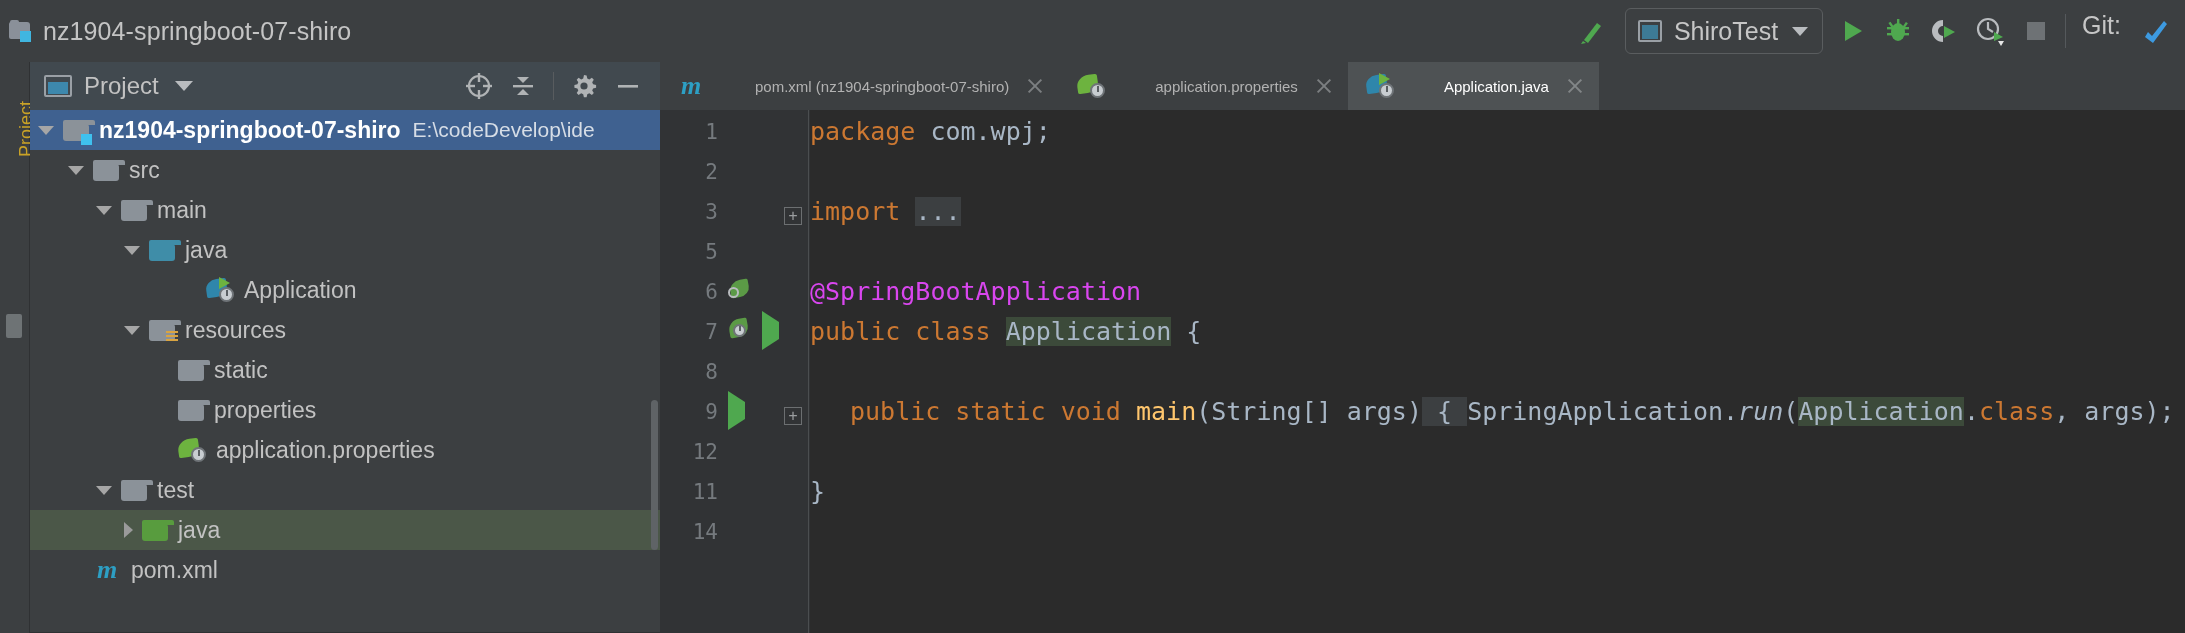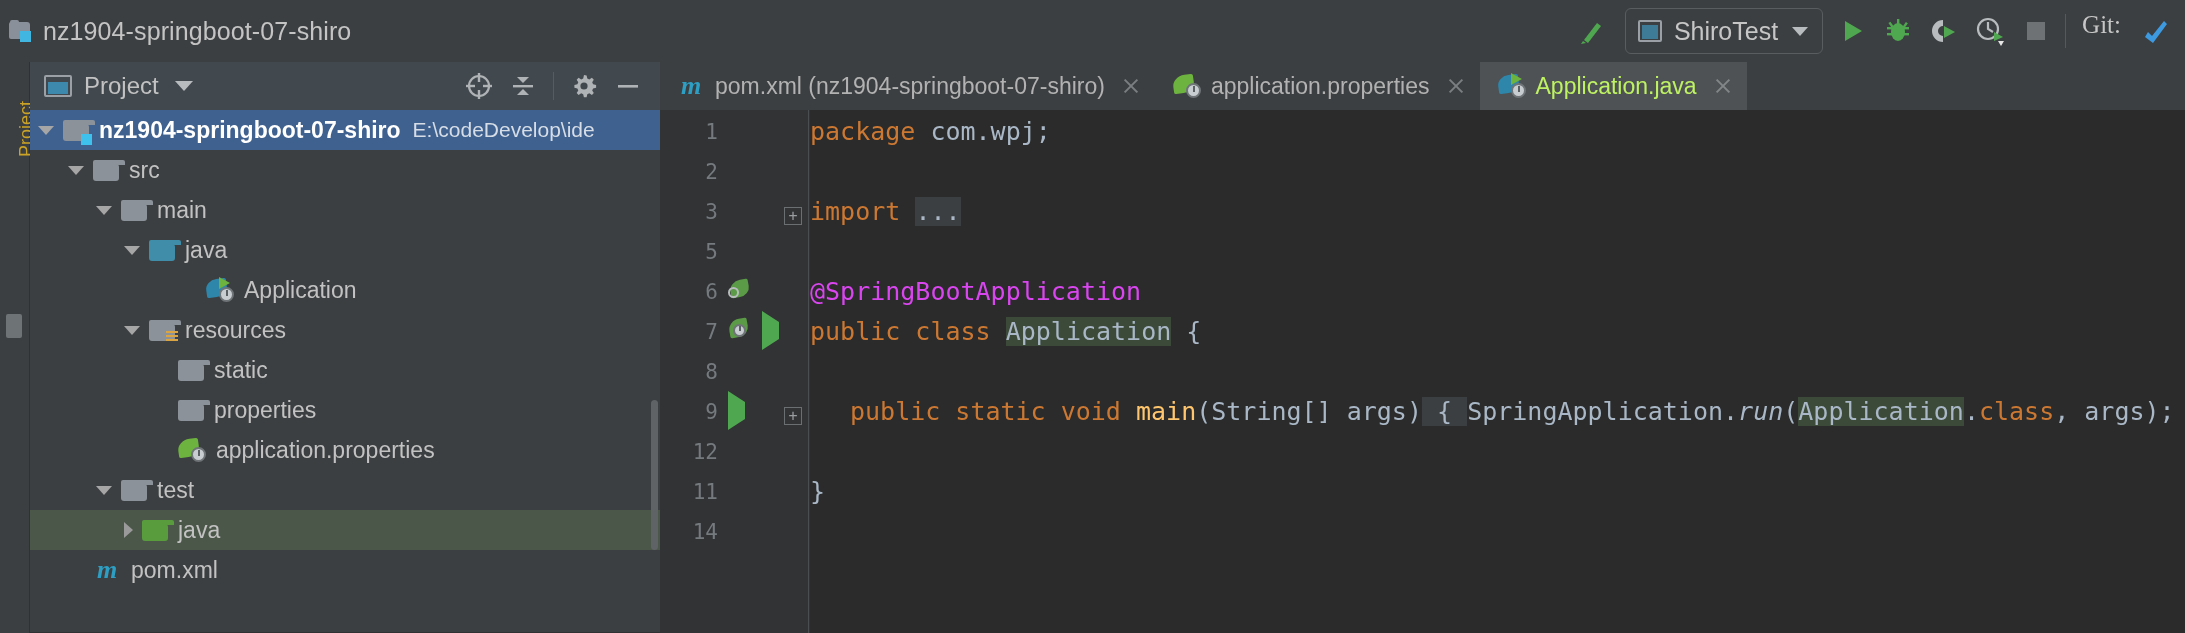--- a/index.html
+++ b/index.html
@@ -28,21 +28,21 @@
   .tb-btn { width:46px; height:46px; display:flex; align-items:center; justify-content:center; cursor:default; }
   .runcfg {
     display:flex; align-items:center; height:46px; padding:0 14px 0 12px;
     border:1px solid #5a5d5f; border-radius:6px; margin:0 6px 0 10px; background:#3c3f41;
   }
   .runcfg .cfg-ico { width:24px; height:22px; position:relative; margin-right:12px; flex:none; }
   .runcfg .cfg-ico .o { position:absolute; inset:0; border:2px solid #9aa0a6; border-radius:2px; }
   .runcfg .cfg-ico .i { position:absolute; left:4px; top:5px; right:4px; bottom:3px; background:#3d7b96; }
   .runcfg-label { font-size:25px; color:#c6c6c6; margin-right:14px; }
   .caret-dn { width:0; height:0; border-left:8px solid transparent; border-right:8px solid transparent; border-top:9px solid #b9bcbf; }
-  .git-label { font-size:25px; color:#c6c6c6; margin:0 12px 12px 10px;font-family:Liberation Serif, serif; }
+  .git-label { font-size:25px; color:#c6c6c6; margin:0 12px 12px 10px; }
   .tb-sep { width:1px; height:34px; background:#55595c; margin:0 6px; }
 
   
   .left-strip {
     position:absolute; left:0; top:62px; width:30px; height:571px; background:#3c3f41;
     border-right:1px solid #2f3133;
   }
   .strip-label {
     position:absolute; left:-26px; top:54px; width:110px; height:26px;
     transform:rotate(-90deg); transform-origin:center;
@@ -99,22 +99,22 @@
              font-size:26px; color:#2d9fc4; margin-right:11px; flex:none; width:26px; text-align:center; }
 
   .tree-scroll { position:absolute; right:2px; top:290px; width:7px; height:150px; background:#5f6366; border-radius:4px; }
   .panel-bottom-line { position:absolute; left:0; bottom:0; width:100%; height:1px; background:#2f3133; }
 
   
   .editor { position:absolute; left:660px; top:62px; right:0; height:571px; background:#2b2b2b; }
   .tabs { height:48px; background:#3c3f41; display:flex; align-items:stretch; }
   .tab { display:flex; align-items:center; padding:0 14px 0 18px; background:#3c3f41; cursor:default; }
   .tab.active { background:#4e5254; }
-  .tab-label { font-size:23px; color:#b2b2b2; }
-  .tab.active .tab-label { color:#bef264; }
+  .tab-label { font-size:15px; color:#b2b2b2;margin-left:40px; }
+  .tab.active .tab-label { color:#ffffff; }
   .tab-close { margin-left:16px; width:20px; height:20px; position:relative; opacity:.65; }
   .tab-close::before, .tab-close::after {
     content:""; position:absolute; left:1px; top:9px; width:18px; height:2px; background:#9fa2a4;
   }
   .tab-close::before { transform:rotate(45deg); } .tab-close::after { transform:rotate(-45deg); }
   .tabs-fill { flex:1; background:#3c3f41; }
 
   .code-area { position:relative; height:523px; background:#2b2b2b; overflow:hidden; }
   .gutter { position:absolute; left:0; top:0; width:120px; height:100%; background:#313335; }
   .fold-strip { position:absolute; left:120px; top:0; width:30px; height:100%; background:#313335; }

